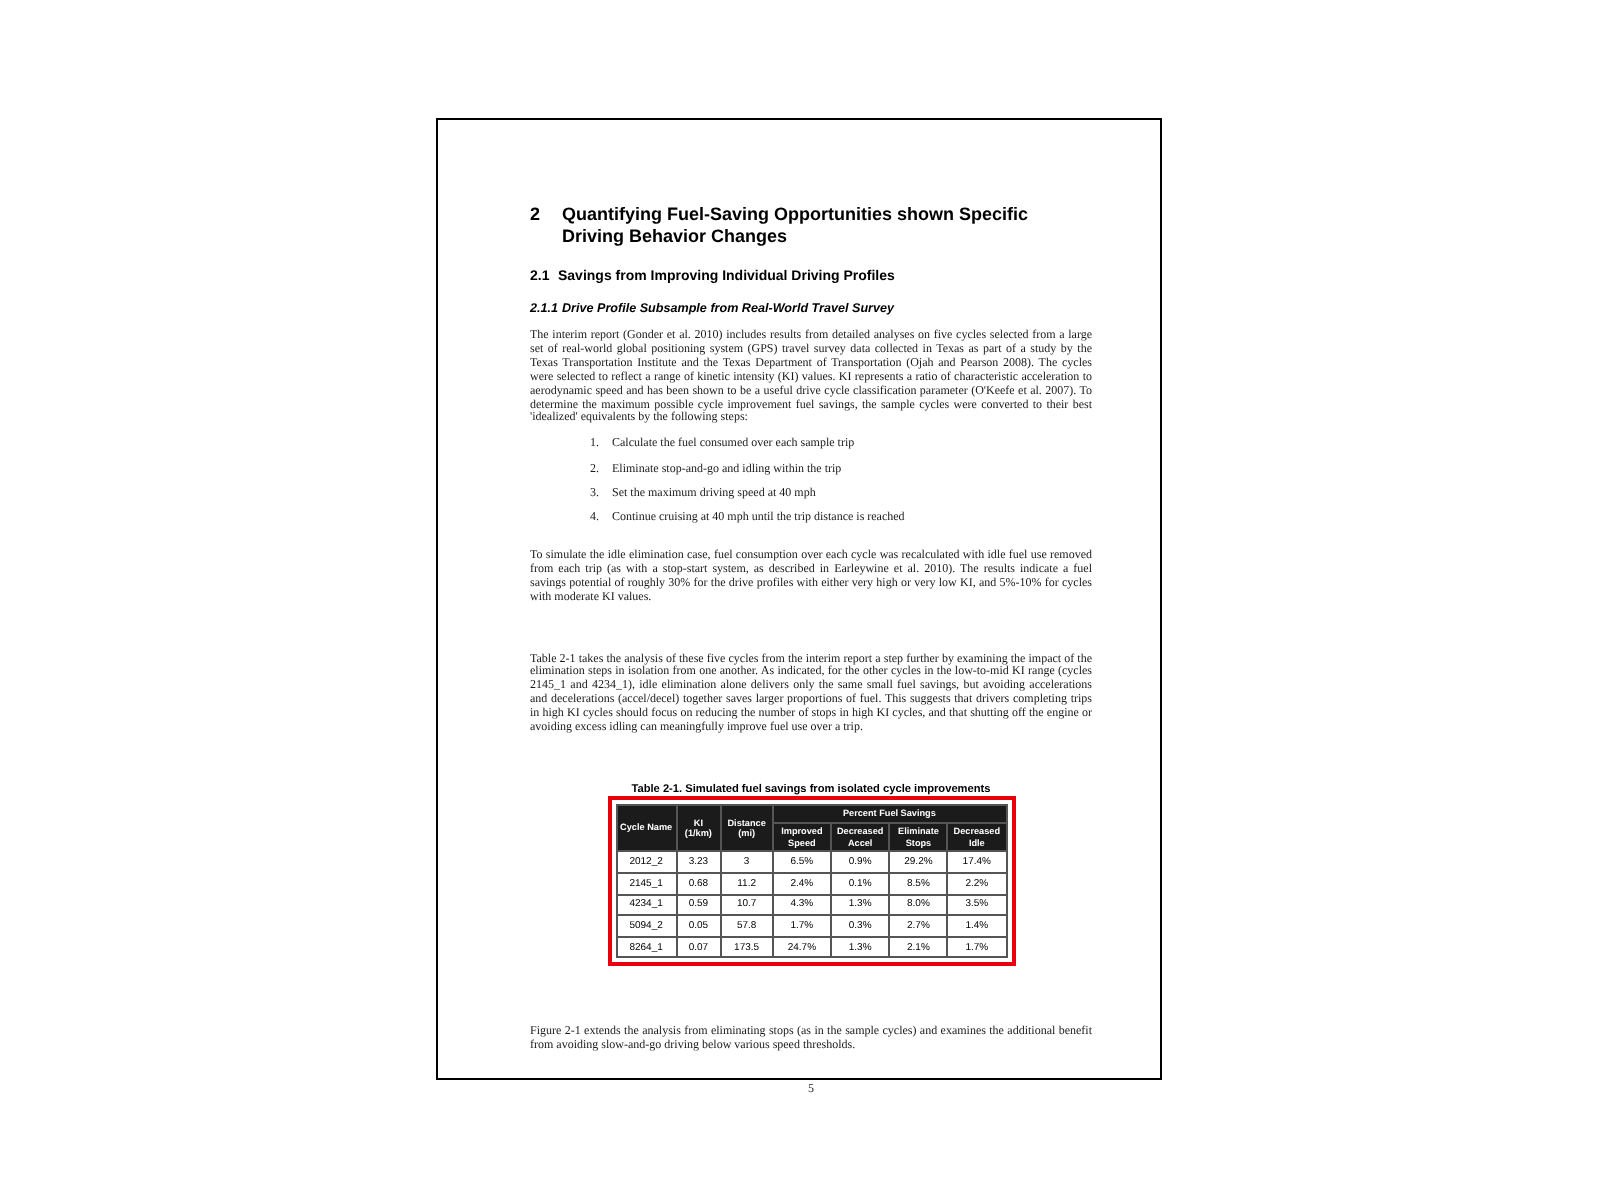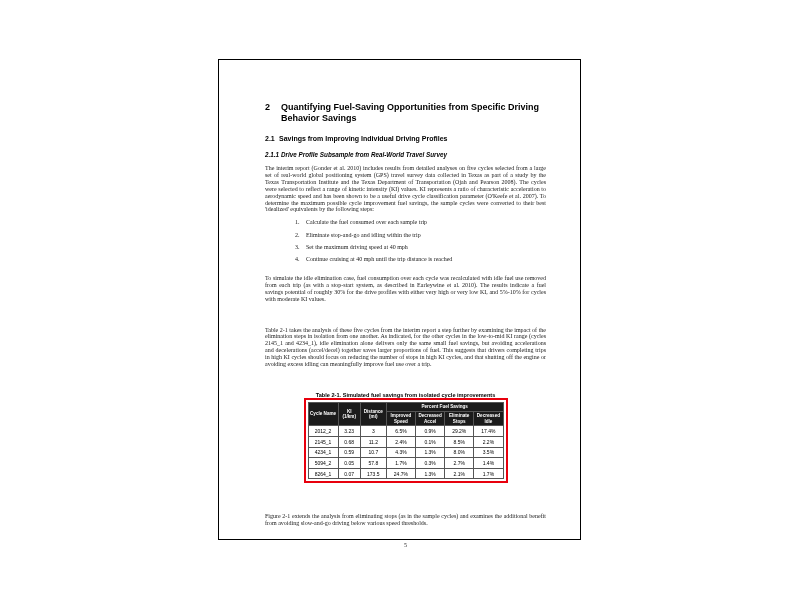--- a/index.html
+++ b/index.html
@@ -93,21 +93,21 @@
 </style>
 </head>
 <body>
 
 <div class="canvas">
   <div class="page">
     <div class="content">
 
       <div class="h2">
         <span class="num">2</span>
-        <span>Quantifying Fuel-Saving Opportunities from Specific Driving Behavior Savings</span>
+        <span>Quantifying Fuel-Saving Opportunities shown Specific Driving Behavior Changes</span>
       </div>
 
       <div class="h21">
         <span class="num">2.1</span>
         <span>Savings from Improving Individual Driving Profiles</span>
       </div>
 
       <div class="h211">
         <span class="num">2.1.1</span>
         <span>Drive Profile Subsample from Real-World Travel Survey</span>

